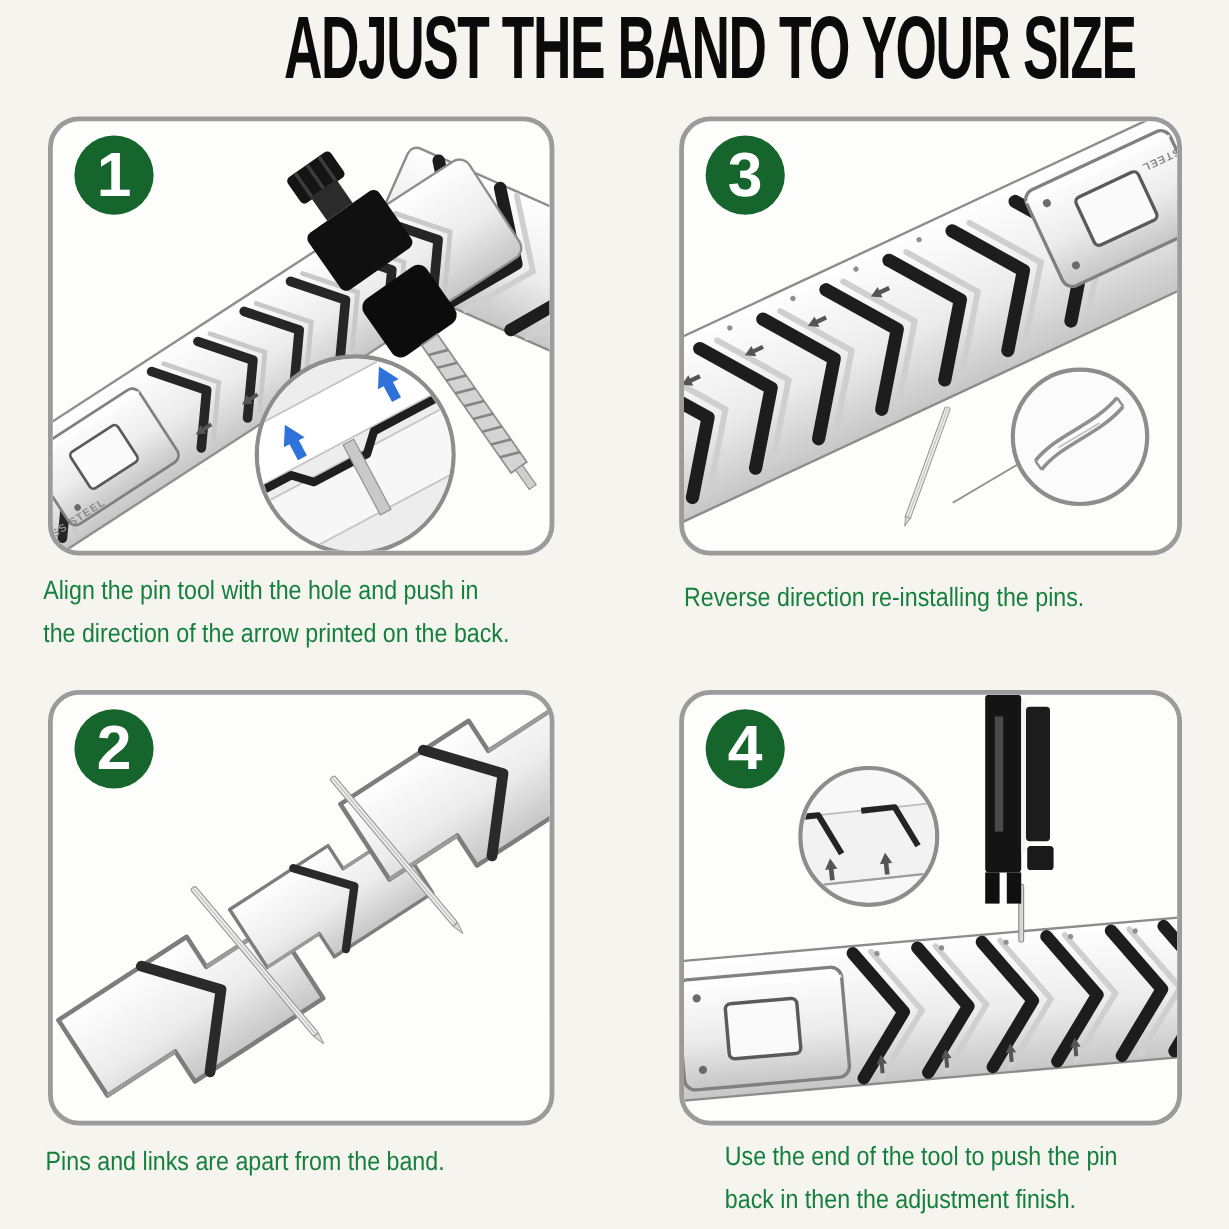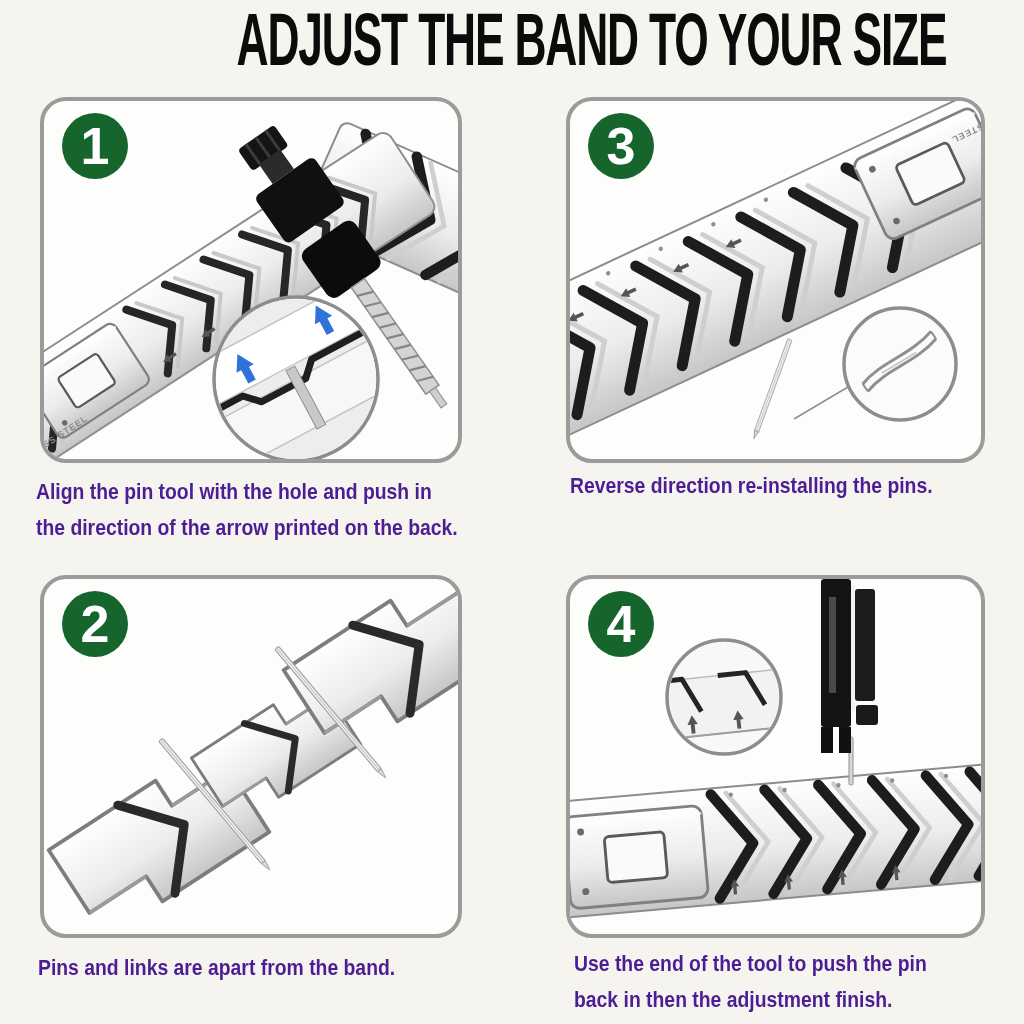--- a/index.html
+++ b/index.html
@@ -21,26 +21,26 @@
   .panel svg{position:absolute;left:0;top:0;width:100%;height:100%;}
   #panel1{left:40px;top:97px;width:414px;height:358px;}
   #panel3{left:566px;top:97px;width:411px;height:358px;}
   #panel2{left:40px;top:575px;width:414px;height:355px;}
   #panel4{left:566px;top:575px;width:411px;height:355px;}
   .badge{
     position:absolute;left:18px;top:12px;width:66px;height:66px;border-radius:50%;
     background:#15652c;color:#ffffff;display:flex;align-items:center;justify-content:center;
     font-size:52px;font-weight:700;z-index:5;
   }
-  .caption{position:absolute;color:#4c1d95;font-weight:700;font-size:22px;}
+  .caption{position:absolute;color:#15803d;font-weight:400;font-size:22px;}
   .cap-line{transform:scaleX(0.88);transform-origin:left center;white-space:nowrap;line-height:36px;}
   #cap1{left:36px;top:474px;}
-  #cap3{left:570px;top:468px;}
+  #cap3{left:570px;top:480px;}
   #cap2{left:38px;top:950px;}
-  #cap4{left:574px;top:946px;}
+  #cap4{left:604px;top:946px;}
   .eng{font-size:9px;fill:#8a8a8a;letter-spacing:1px;font-weight:700;}
 </style>
 </head>
 <body>
 
 <svg width="0" height="0" style="position:absolute" aria-hidden="true">
   <defs>
     <linearGradient id="gMetal" x1="0" y1="0" x2="0" y2="1">
       <stop offset="0" stop-color="#ffffff"></stop>
       <stop offset="0.55" stop-color="#ececec"></stop>

